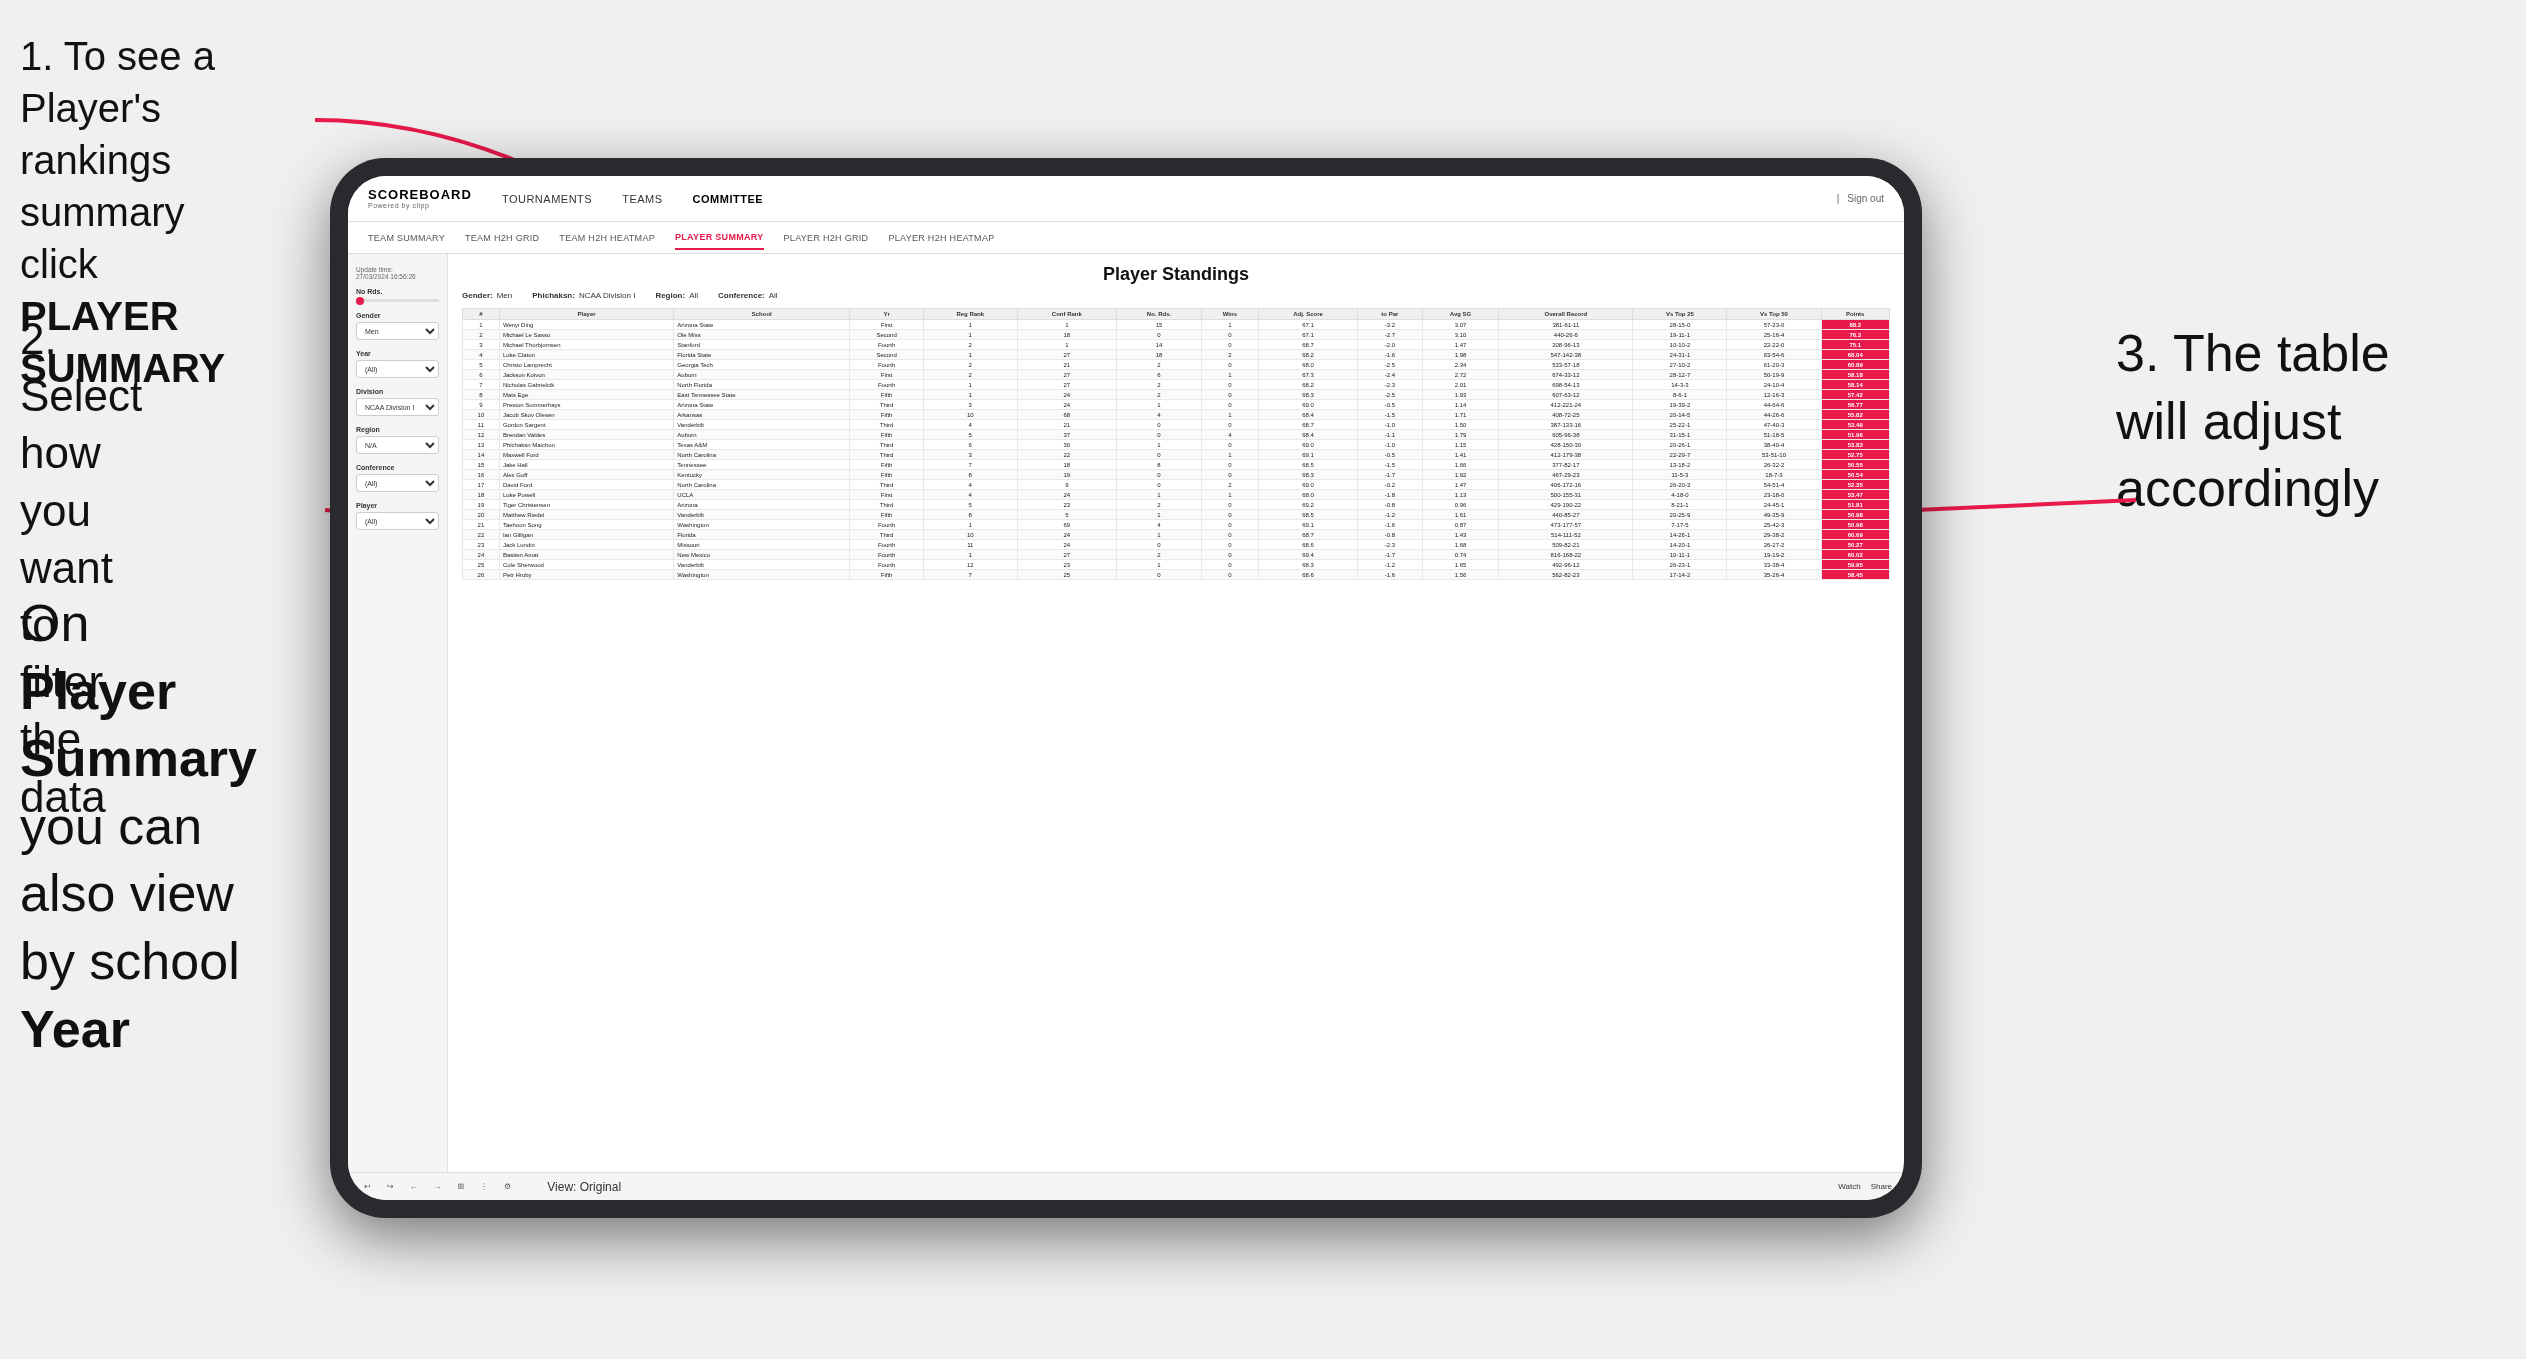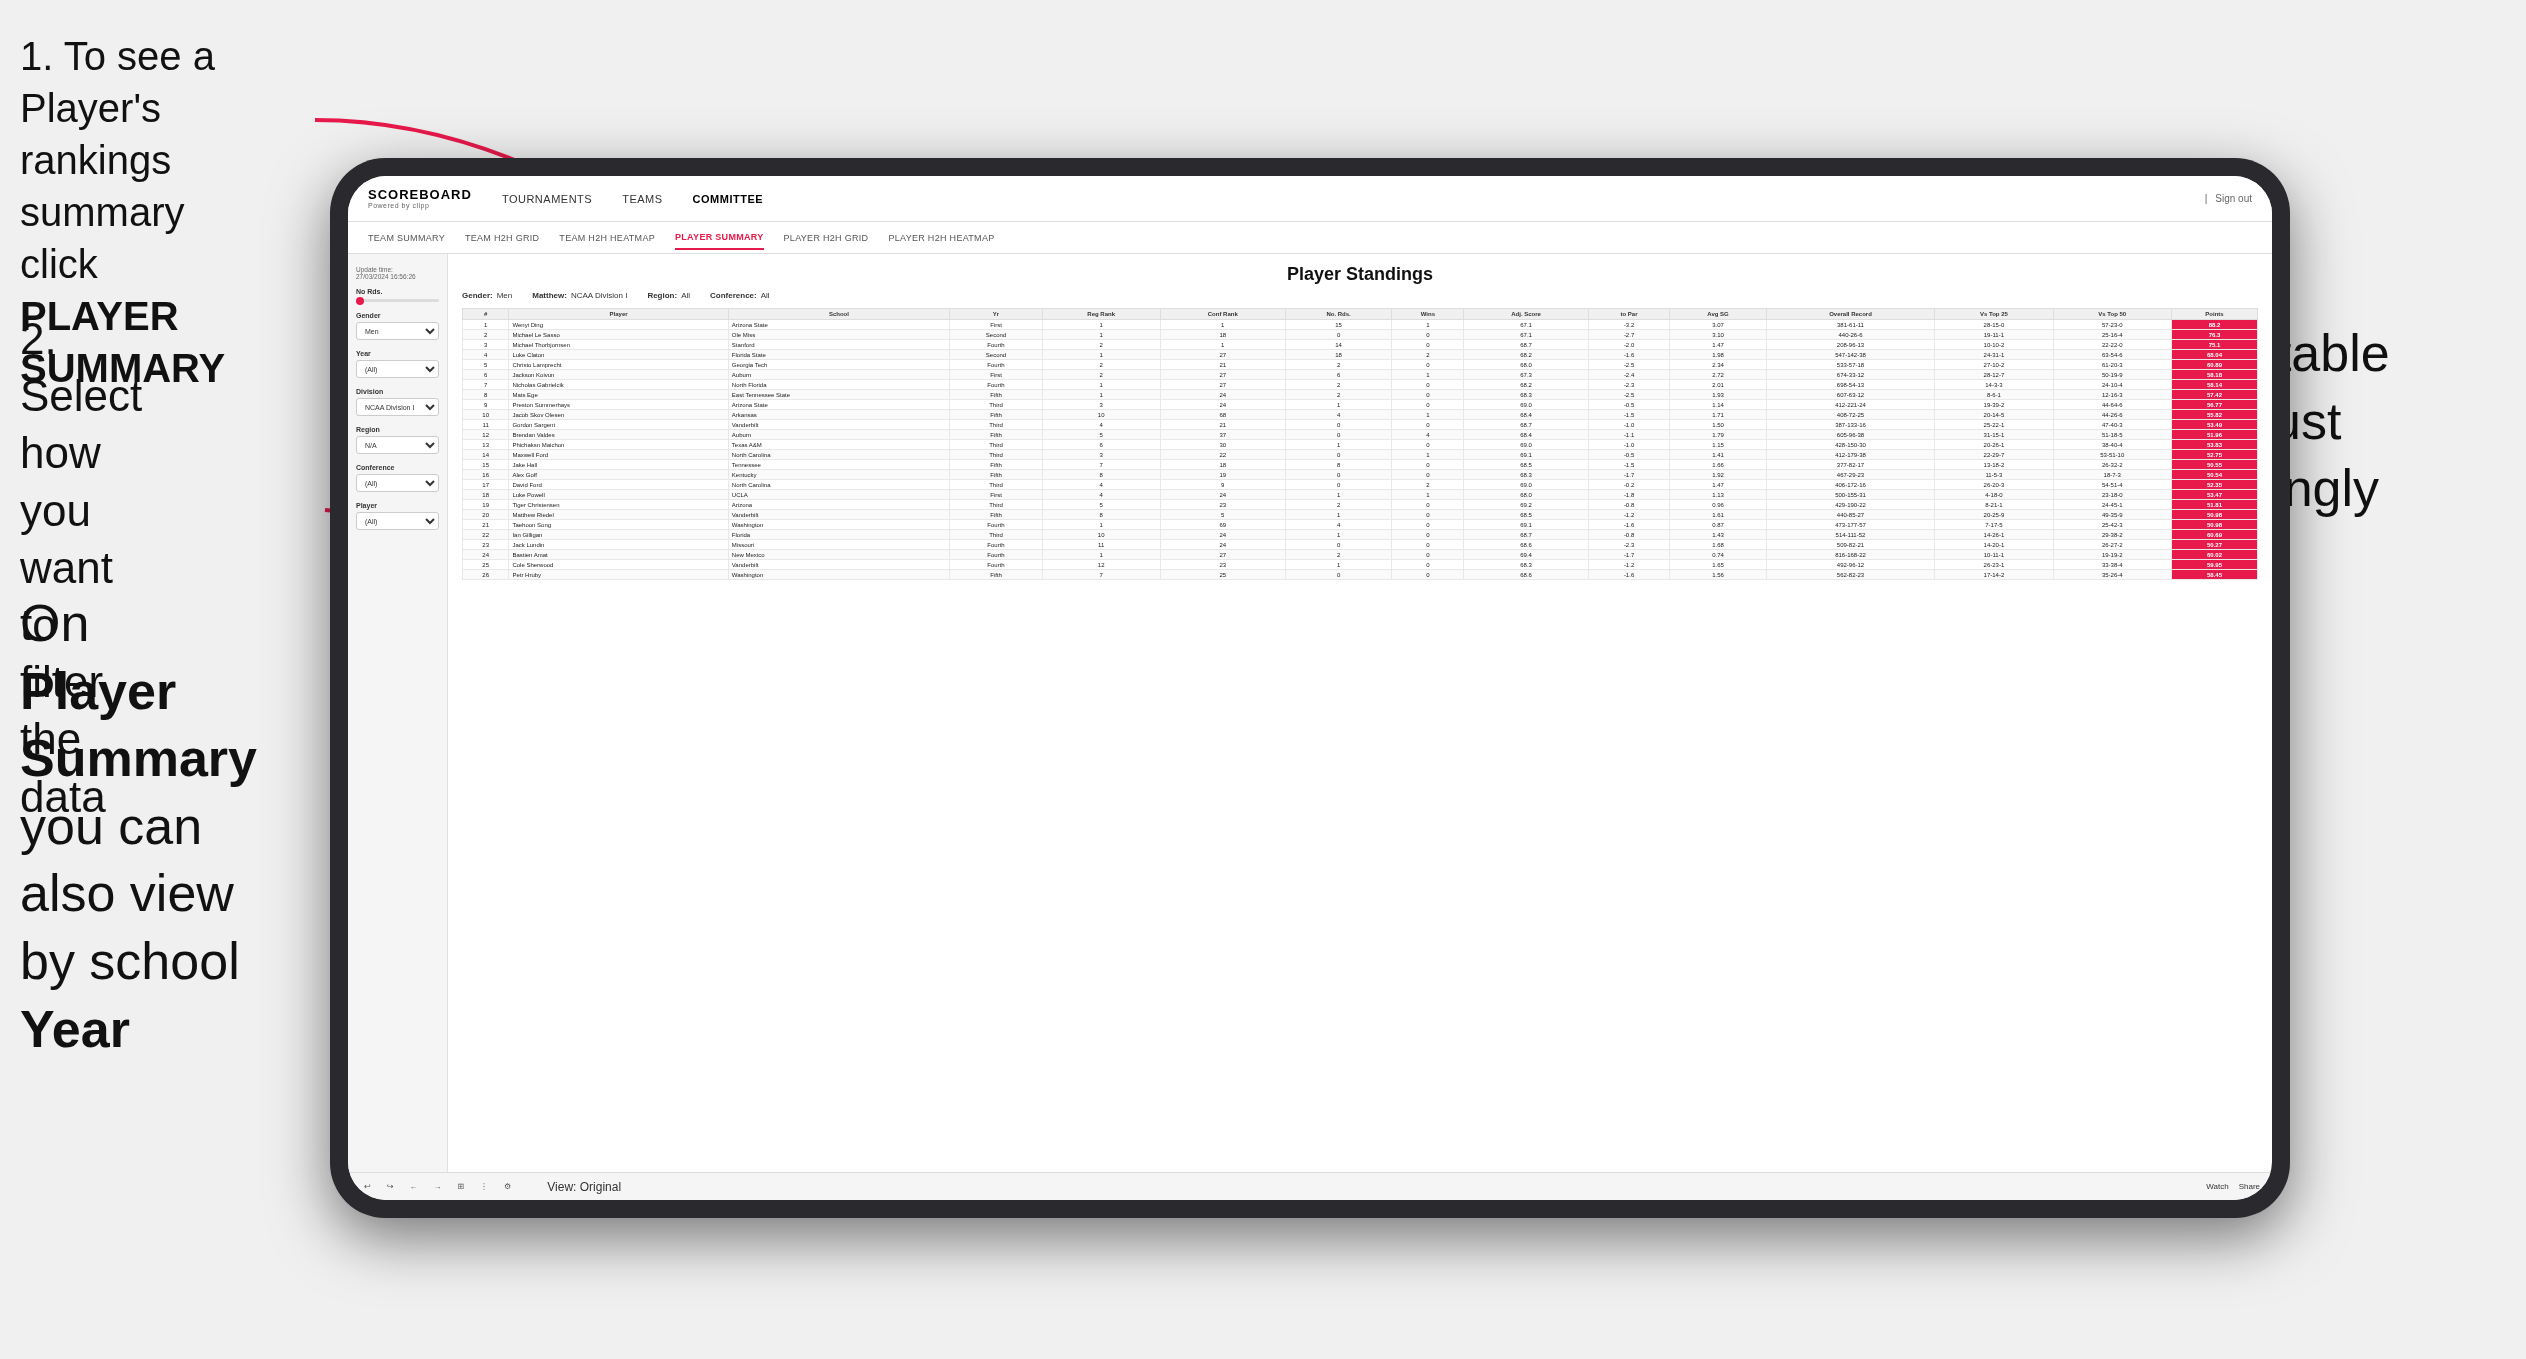--- a/index.html
+++ b/index.html
@@ -41,21 +41,21 @@
       line-height: 1.3;
       color: #111;
       max-width: 330px;
     }
 
     
     .tablet {
       position: absolute;
       left: 330px;
       top: 158px;
-      width: 1960px;
+      width: 1592px;
       height: 1060px;
       background: #2a2a2e;
       border-radius: 55px;
       padding: 18px;
       box-shadow: 0 20px 60px rgba(0,0,0,0.5);
     }
 
     .tablet-screen {
       width: 100%;
       height: 100%;
@@ -487,21 +487,21 @@
 
       <div class="table-area">
         <div class="table-title">Player Standings</div>
 
         <div class="filter-row">
           <div class="filter-item">
             <span class="filter-label">Gender:</span>
             <span>Men</span>
           </div>
           <div class="filter-item">
-            <span class="filter-label">Matthew:</span>
+            <span class="filter-label">Phichaksn:</span>
             <span>NCAA Division I</span>
           </div>
           <div class="filter-item">
             <span class="filter-label">Region:</span>
             <span>All</span>
           </div>
           <div class="filter-item">
             <span class="filter-label">Conference:</span>
             <span>All</span>
           </div>

